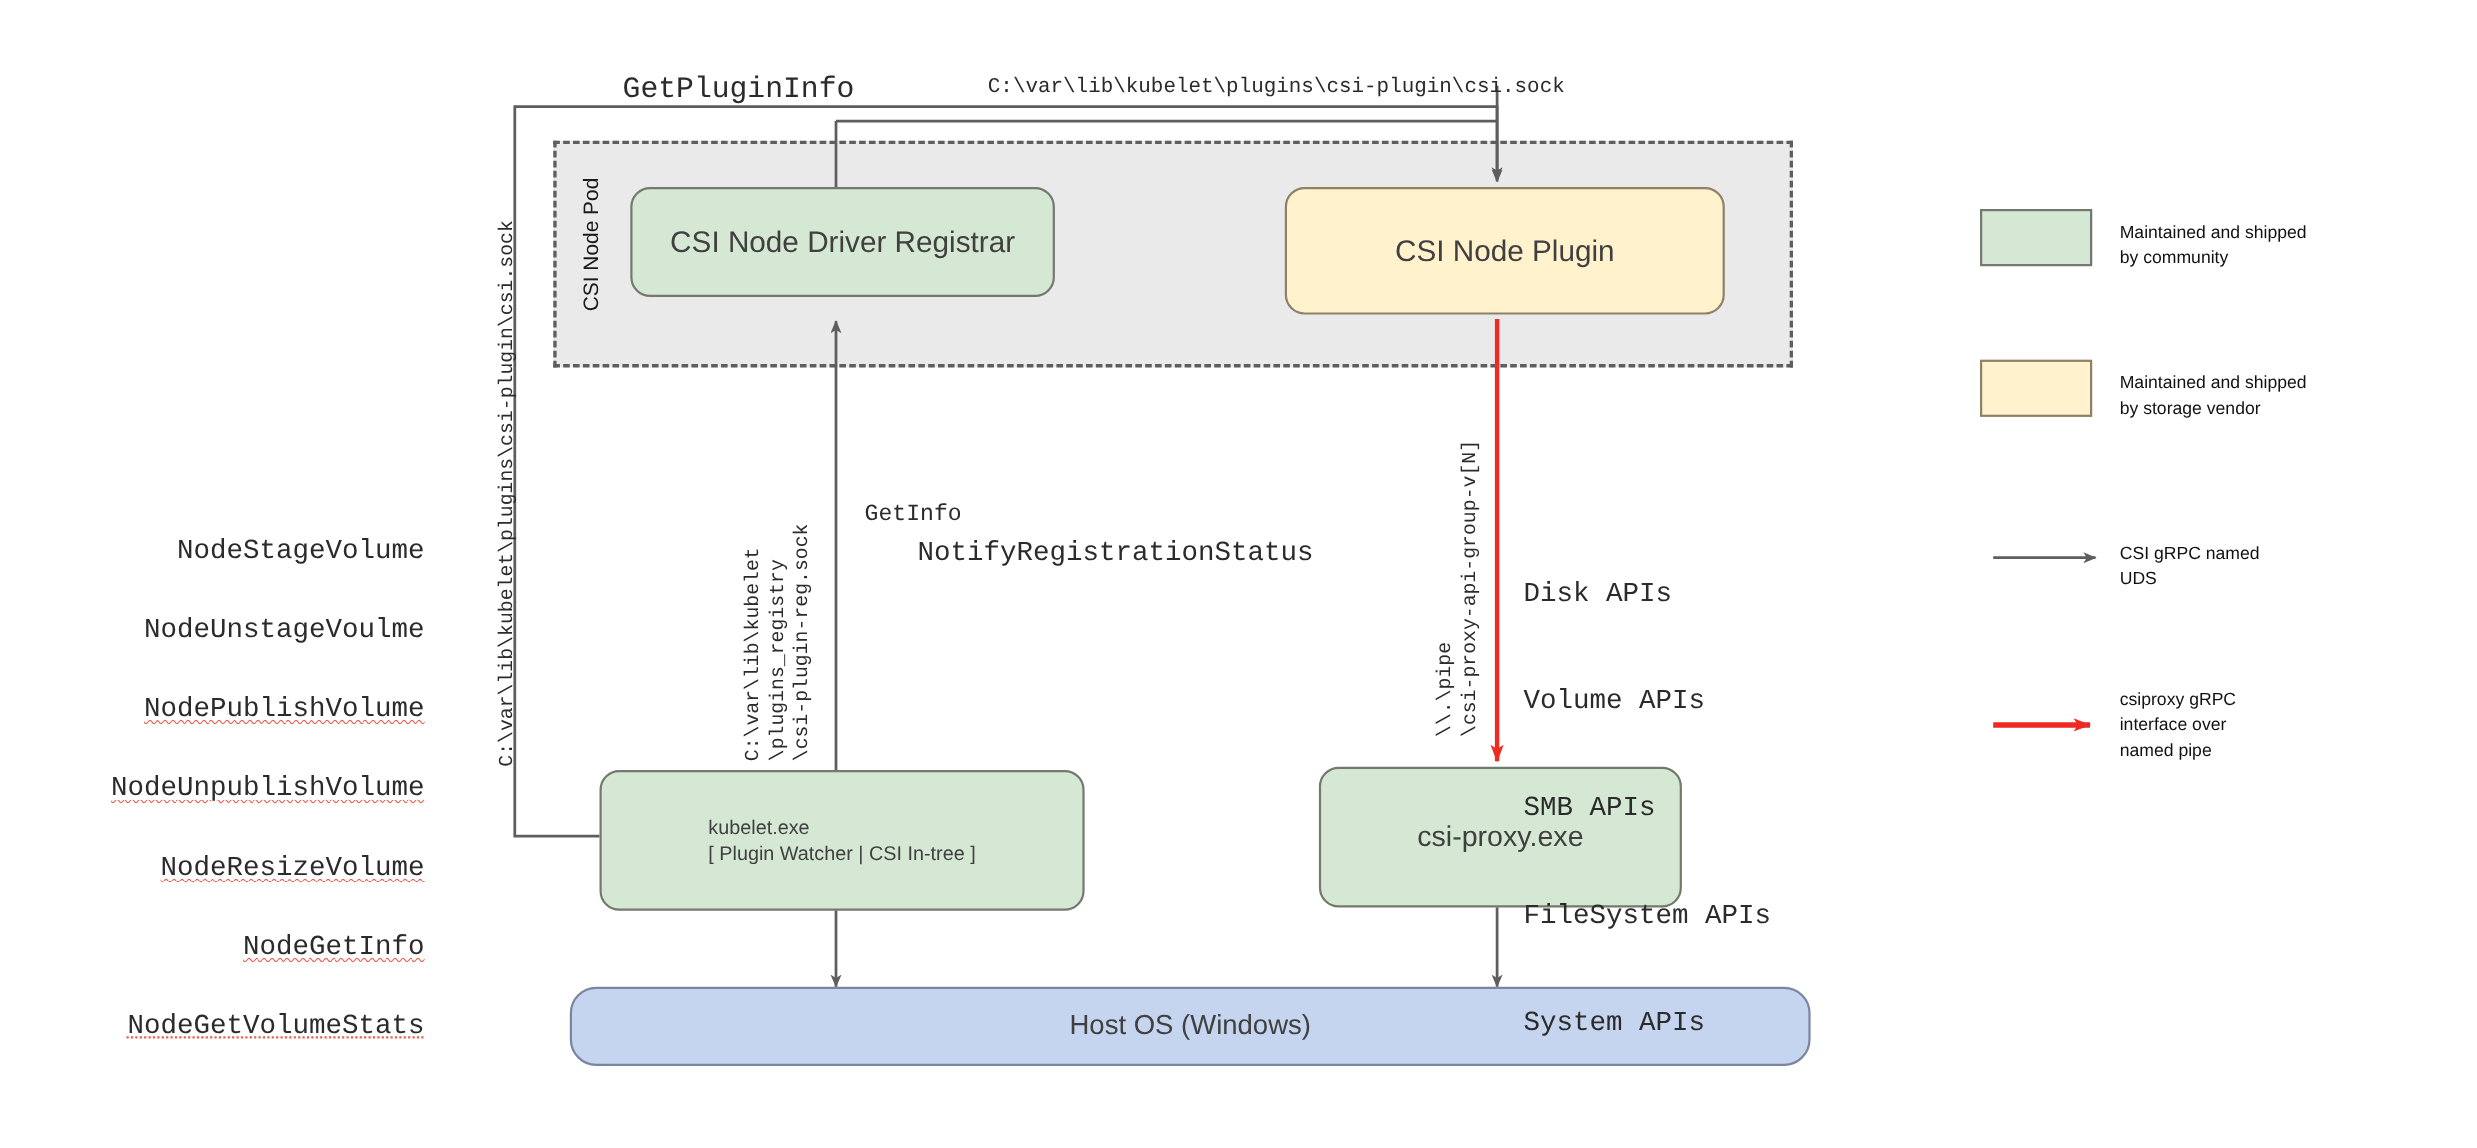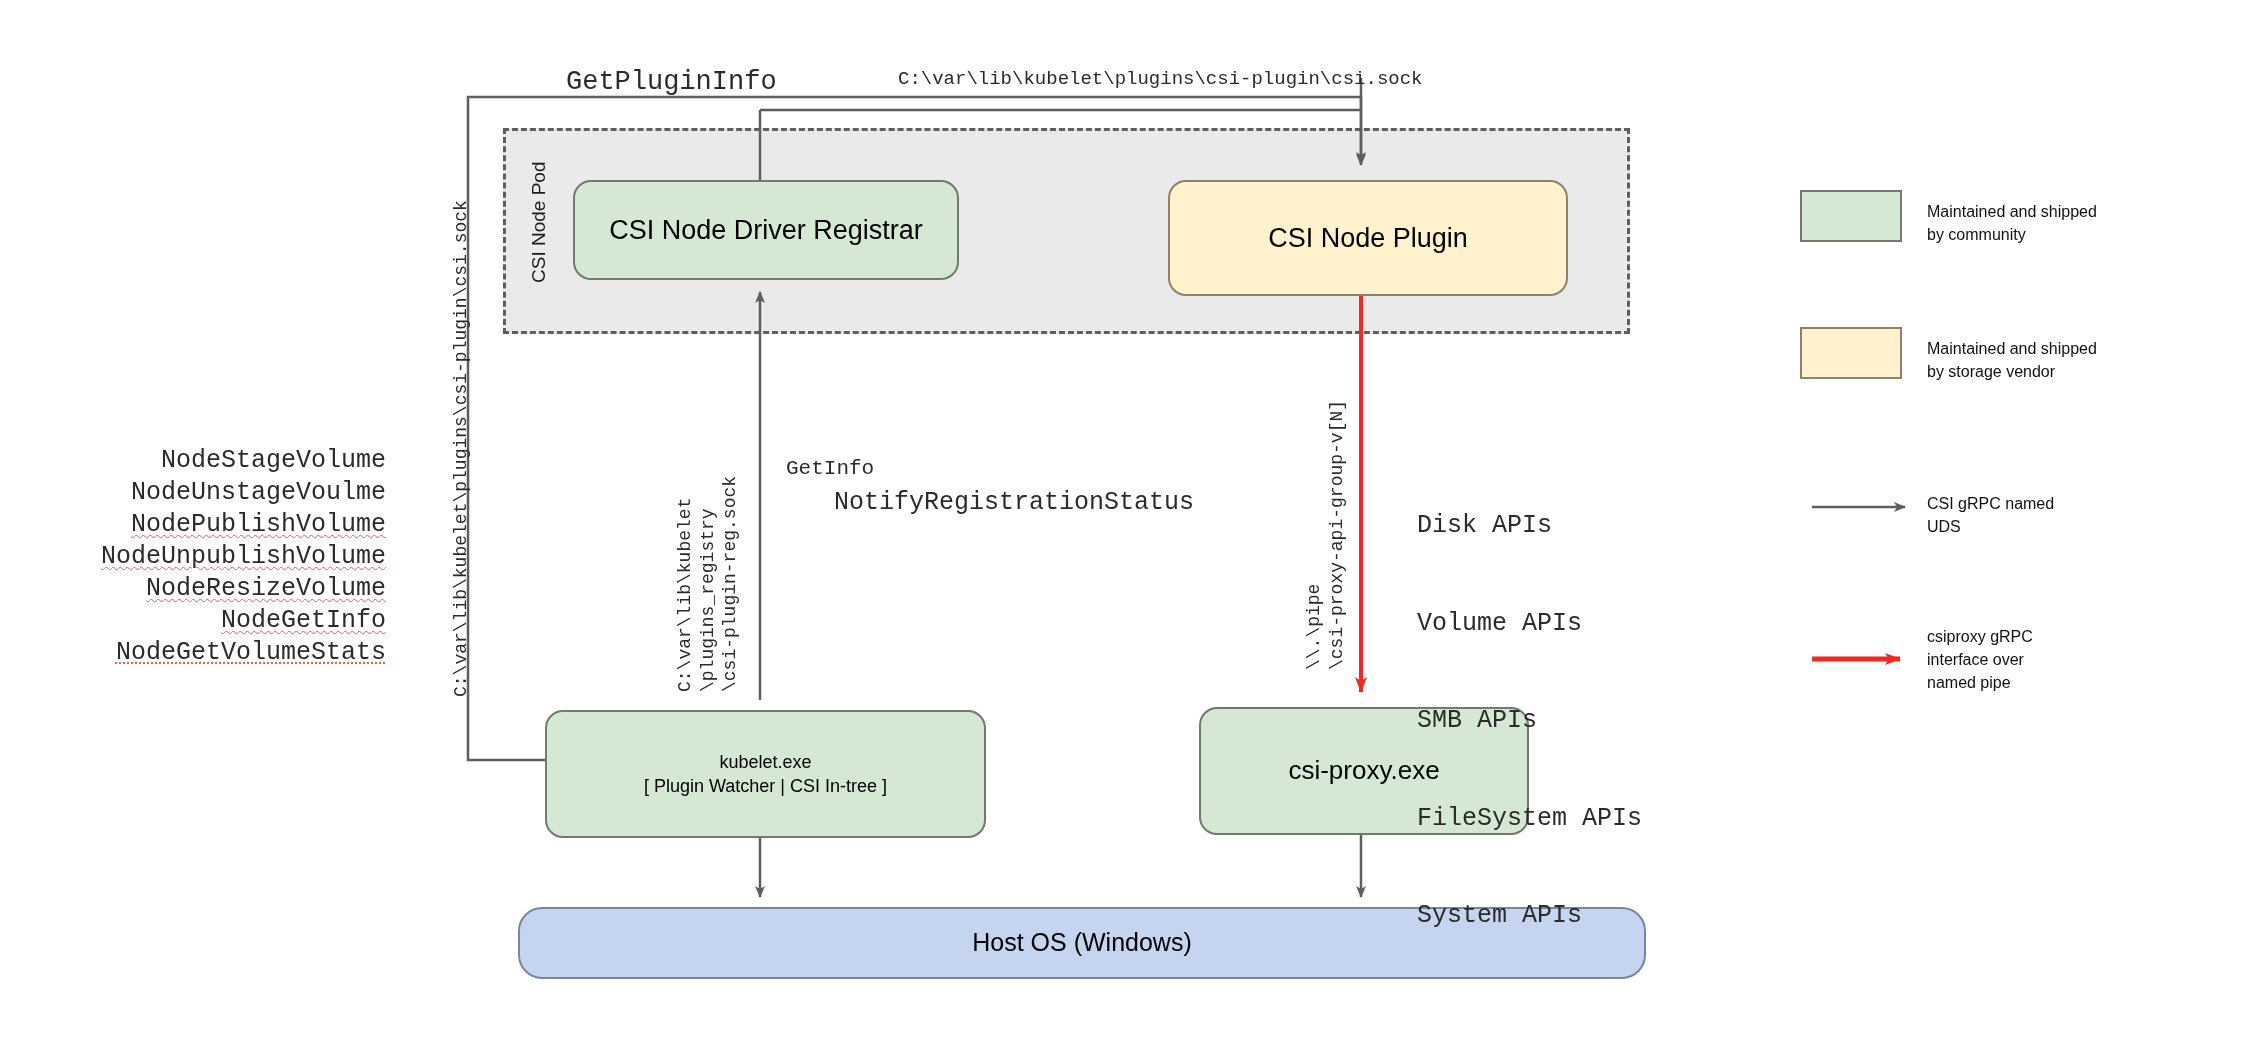--- a/index.html
+++ b/index.html
@@ -26,28 +26,27 @@
     width: 2252px;
     height: 1044px;
     pointer-events: none;
   }
   .node {
     position: absolute;
     box-sizing: border-box;
     display: flex;
     align-items: center;
     justify-content: center;
-    text-align: center;
+    text-align: left;
     border: 2px solid #74796f;
     border-radius: 18px;
     font-family: "Liberation Sans", sans-serif;
-    color: #000000;
+    color: #404040;
     line-height: 1.35;
     white-space: pre-line;
-    margin-top: 10px;
   }
   .node.green { background: #d5e8d4; }
   .node.yellow { background: #fff2cc; border-color: #8d8167; }
   .node.blue { background: #c5d4ef; border-color: #7b85a0; border-radius: 24px; }
 
   .pod-region {
     position: absolute;
     box-sizing: border-box;
     background: #eaeaea;
     border: 3px dashed #5e5e5e;
@@ -86,21 +85,21 @@
   }
 
   .api-list {
     position: absolute;
     font-family: "Liberation Mono", monospace;
     font-size: 25px;
     color: #2b2b2b;
     text-align: right;
     line-height: 1.28;
   }
-  .api-list .row { white-space: pre; }
+  .api-list .row { white-space: pre; margin-top: 40px; }
   .api-list .row.squiggle {
     text-decoration: underline;
     text-decoration-color: #e8604c;
     text-decoration-style: wavy;
     text-decoration-thickness: 1px;
     text-underline-offset: 3px;
   }
   .api-list .row.dotted {
     text-decoration: underline;
     text-decoration-color: #e8604c;
@@ -205,21 +204,21 @@
   <div class="api-list" style="left:80px; top:445px; width:306px;">
     <div class="row">NodeStageVolume</div>
     <div class="row">NodeUnstageVoulme</div>
     <div class="row squiggle">NodePublishVolume</div>
     <div class="row squiggle">NodeUnpublishVolume</div>
     <div class="row squiggle">NodeResizeVolume</div>
     <div class="row squiggle">NodeGetInfo</div>
     <div class="row dotted">NodeGetVolumeStats</div>
   </div>
 
-  <div class="api-list-left" style="left:1385px; top:445px;margin-left:32px;">
+  <div class="api-list-left" style="left:1385px; top:459px;">
     <div>Disk APIs</div>
     <div>Volume APIs</div>
     <div>SMB APIs</div>
     <div>FileSystem APIs</div>
     <div>System APIs</div>
   </div>
 
   <div class="legend-swatch green" style="left:1800px; top:190px; width:102px; height:52px;"></div>
   <div class="legend-text" style="left:1927px; top:200px; width:290px;">Maintained and shipped
 by community</div>

